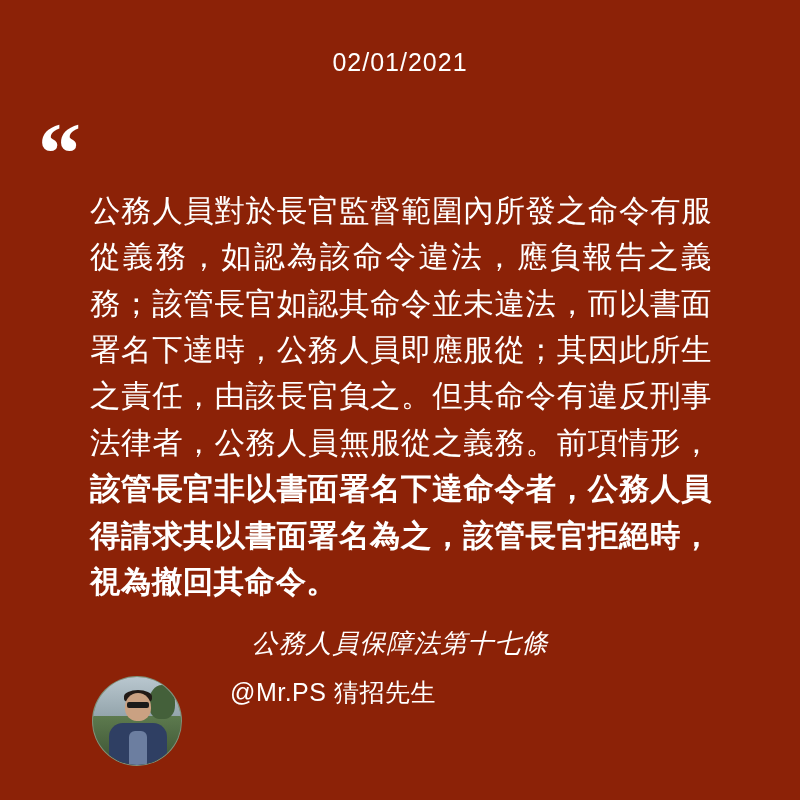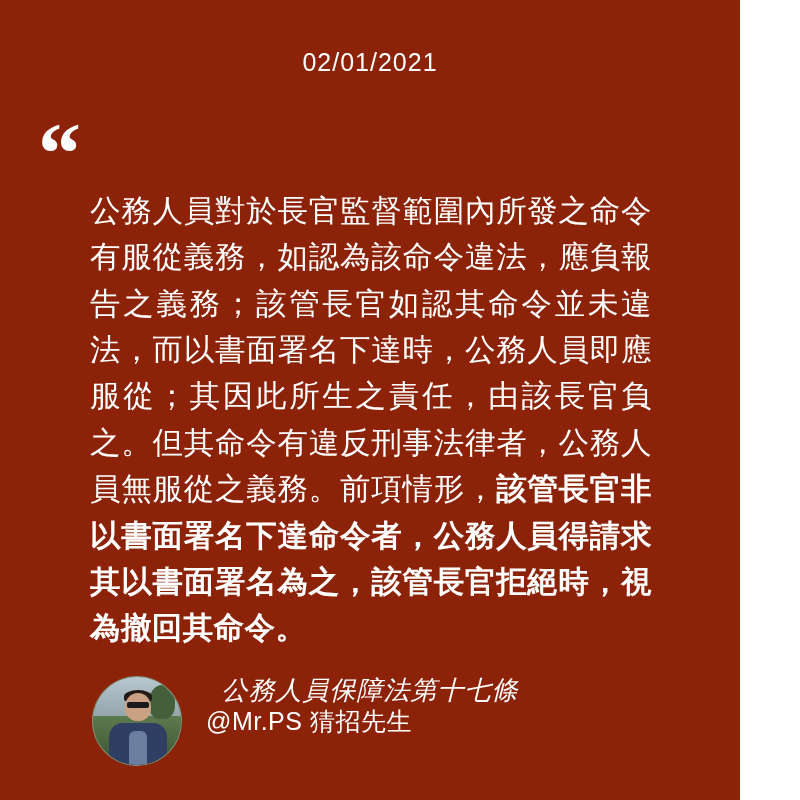--- a/index.html
+++ b/index.html
@@ -8,21 +8,21 @@
   }
   body {
     width: 800px;
     height: 800px;
     background: #ffffff;
     font-family: "Liberation Sans", sans-serif;
   }
   .card {
     position: relative;
     box-sizing: border-box;
-    width: 740px;
+    width: 800px;
     height: 800px;
     background: #8c2207;
     padding: 0;
     overflow: hidden;
   }
   .date {
     text-align: center;
     color: #ffffff;
     font-size: 25px;
     letter-spacing: 1px;
@@ -58,21 +58,21 @@
     font-family: "Liberation Serif", serif;
     text-align: center;
     padding: 22px 40px 0 40px;
     letter-spacing: 1px;
   }
   .footer {
     position: absolute;
     left: 92px;
     bottom: 34px;
     display: flex;
-    align-items: center;
+    gap: 24px;
   }
   .avatar {
     width: 88px;
     height: 88px;
     border-radius: 50%;
     overflow: hidden;
     flex: 0 0 auto;
     position: relative;
     background: #6a7f63;
     border: 1px solid rgba(255,255,255,0.15);

